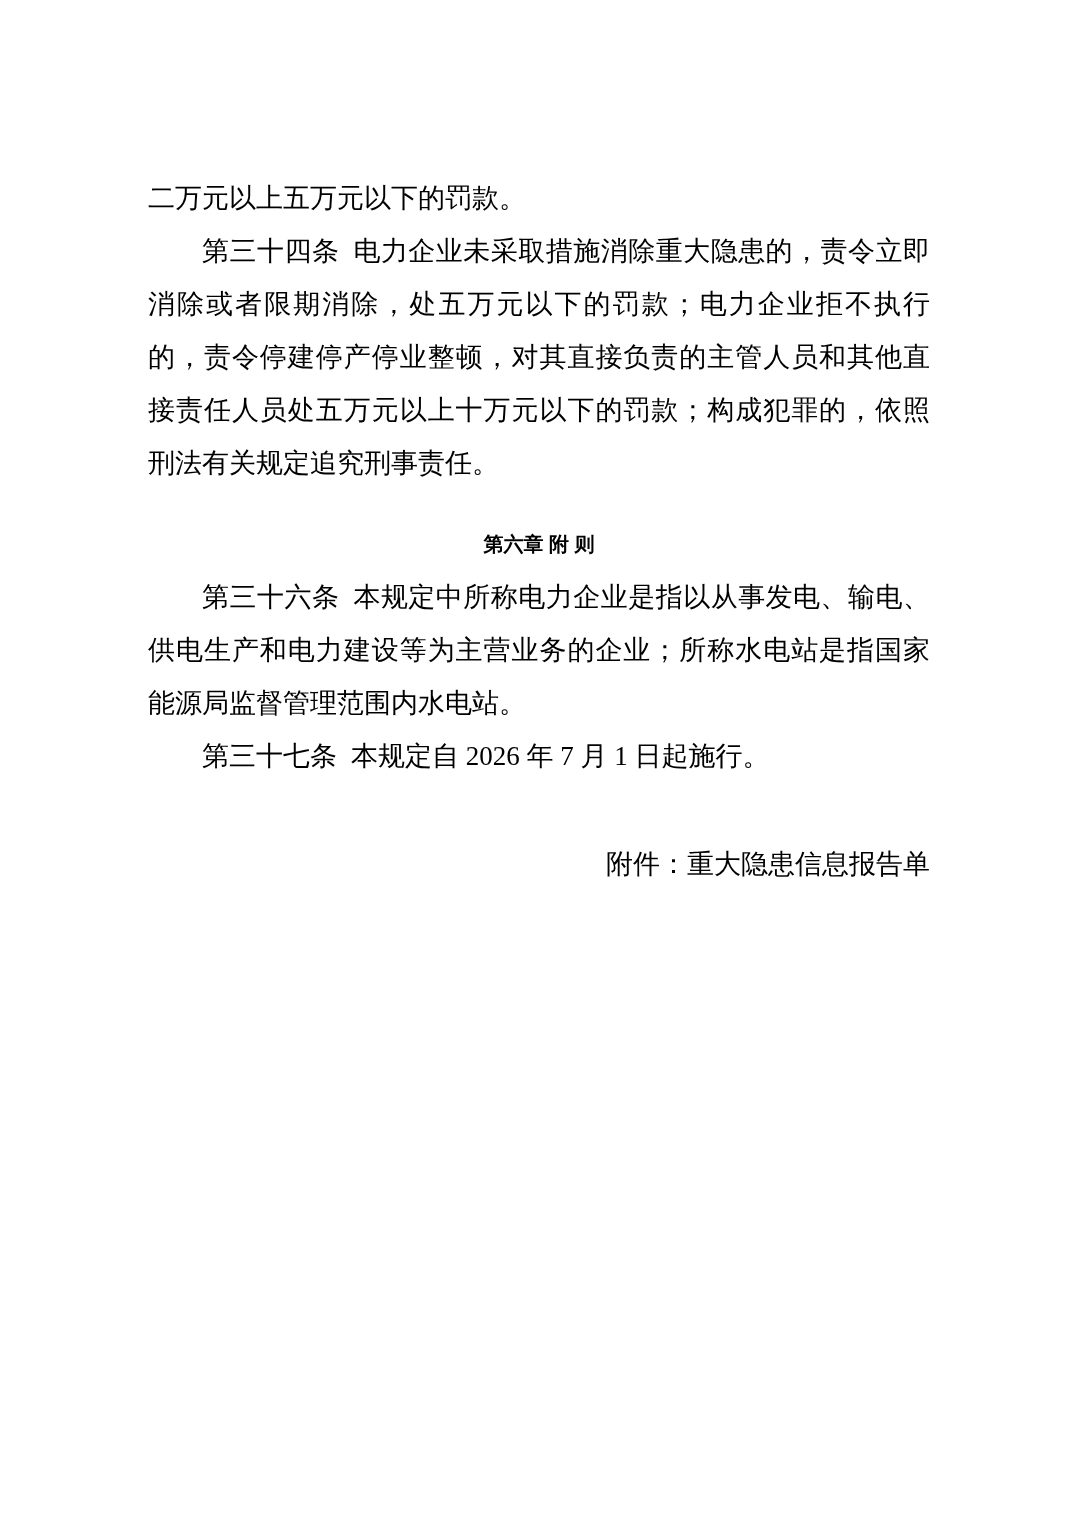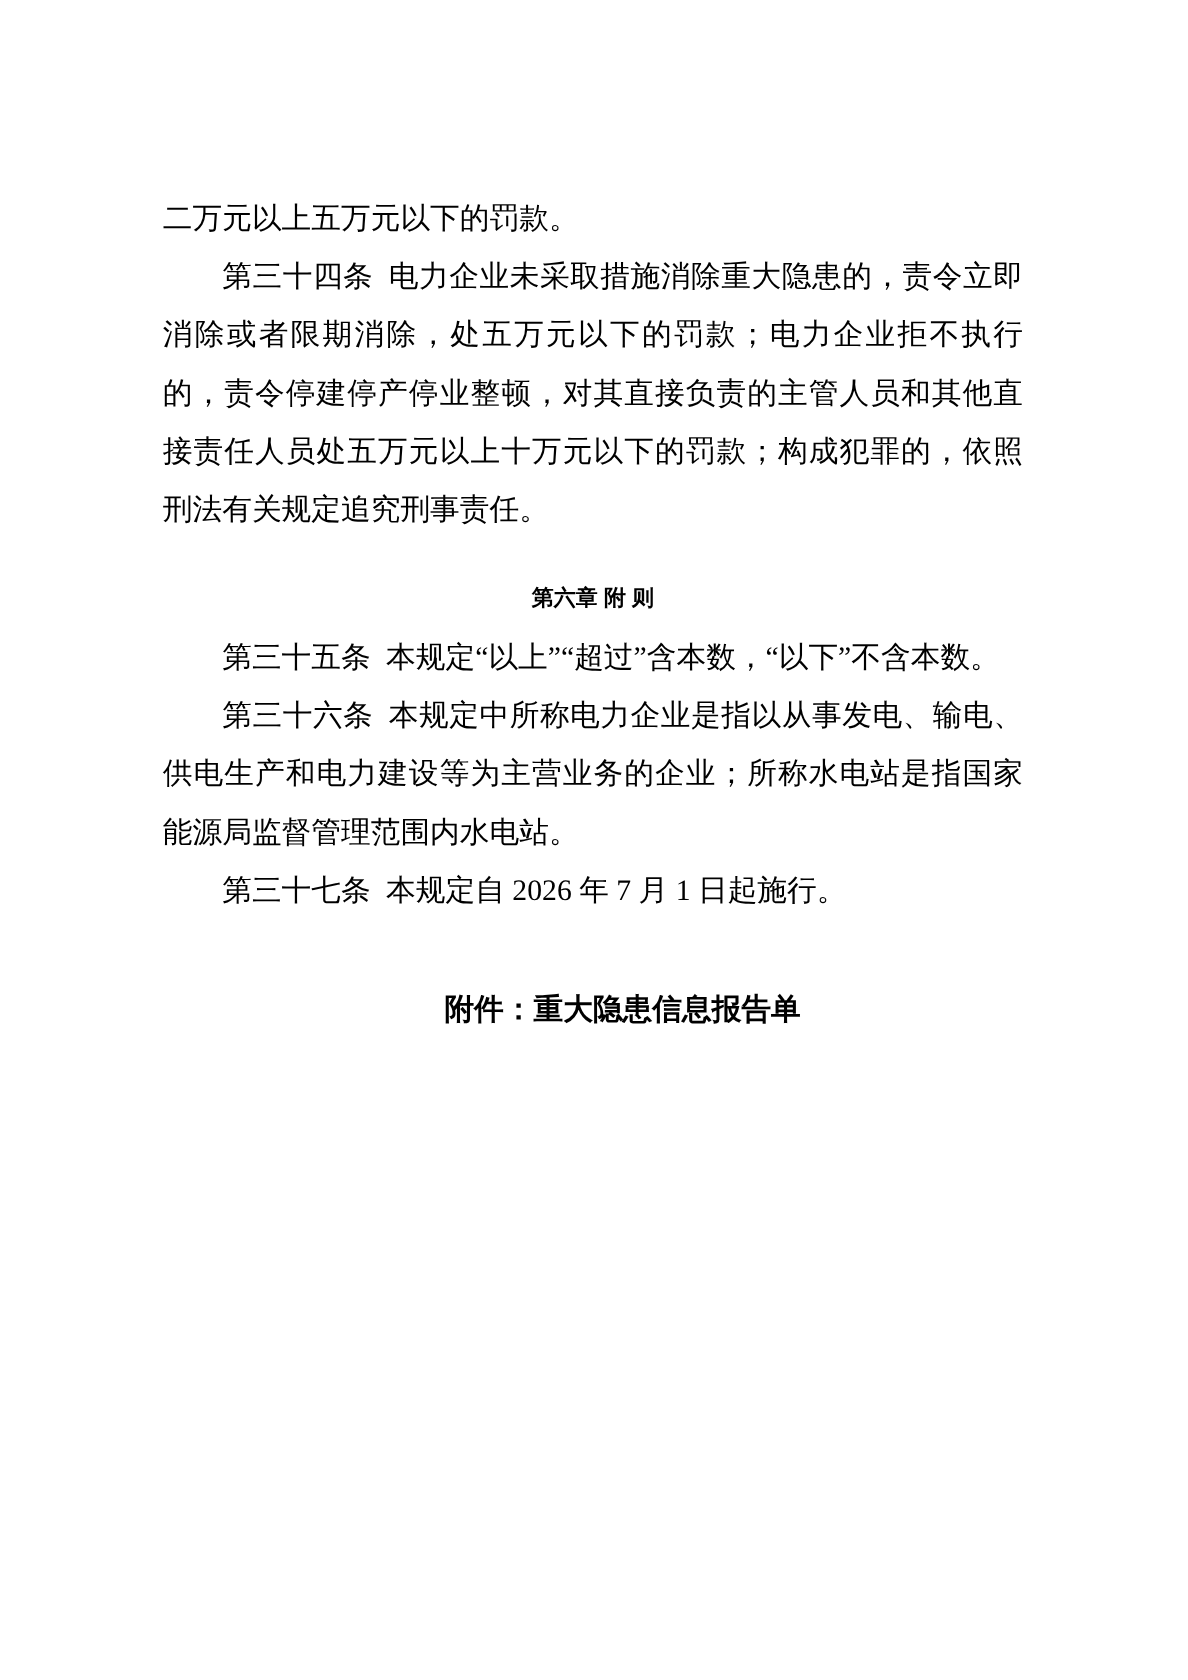--- a/index.html
+++ b/index.html
@@ -42,41 +42,37 @@
     margin: 28px 0 0 0;
     font-family: "Liberation Sans", "DejaVu Sans", sans-serif;
     font-weight: bold;
     font-size: 20px;
     line-height: 53px;
     text-align: center;
     color: #000000;
   }
   p.attachment {
     margin-top: 55px;
-    text-align: center;
-    font-weight: bold;
+    text-align: right;
   }
 </style>
 </head>
 <body>
 
 <div class="page">
   <div class="content">
 
     <p class="body no-indent">二万元以上五万元以下的罚款。</p>
 
     <p class="body">
       <span class="term">第三十四条</span><span>电力企业未采取措施消除重大隐患的，责令立即消除或者限期消除，处五万元以下的罚款；电力企业拒不执行的，责令停建停产停业整顿，对其直接负责的主管人员和其他直接责任人员处五万元以上十万元以下的罚款；构成犯罪的，依照刑法有关规定追究刑事责任。</span>
     </p>
 
     <h2 class="chapter">第六章 附 则</h2>
 
-    <p class="body">
-      <span class="term">第三十五条</span><span>本规定“以上”“超过”含本数，“以下”不含本数。</span>
-    </p>
 
     <p class="body">
       <span class="term">第三十六条</span><span>本规定中所称电力企业是指以从事发电、输电、供电生产和电力建设等为主营业务的企业；所称水电站是指国家能源局监督管理范围内水电站。</span>
     </p>
 
 
     <p class="body">
       <span class="term">第三十七条</span><span>本规定自 2026 年 7 月 1 日起施行。</span>
     </p>
 

